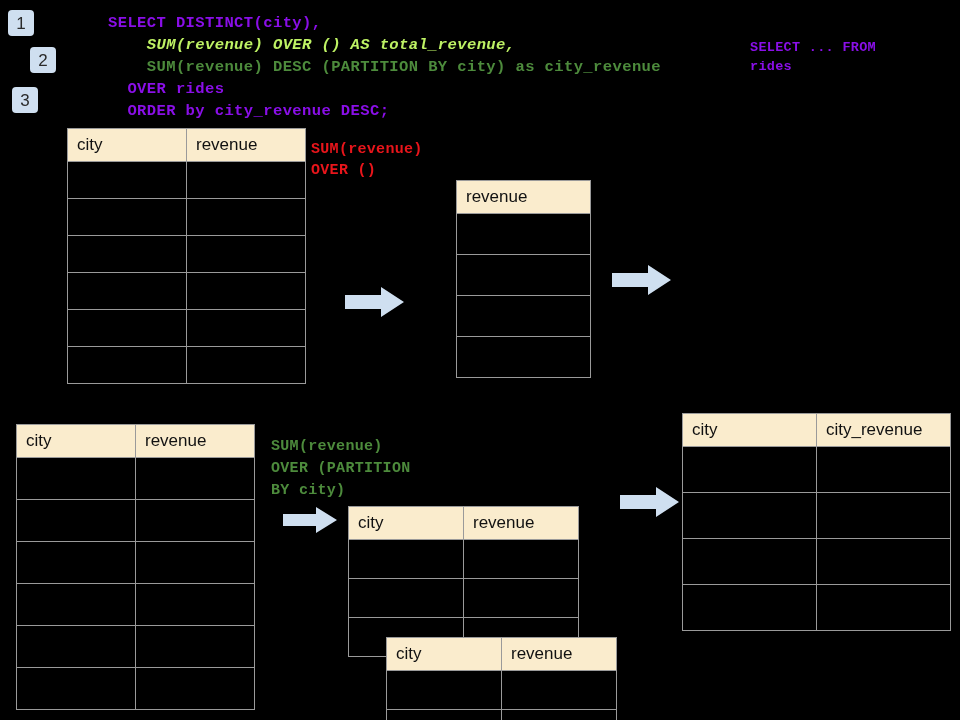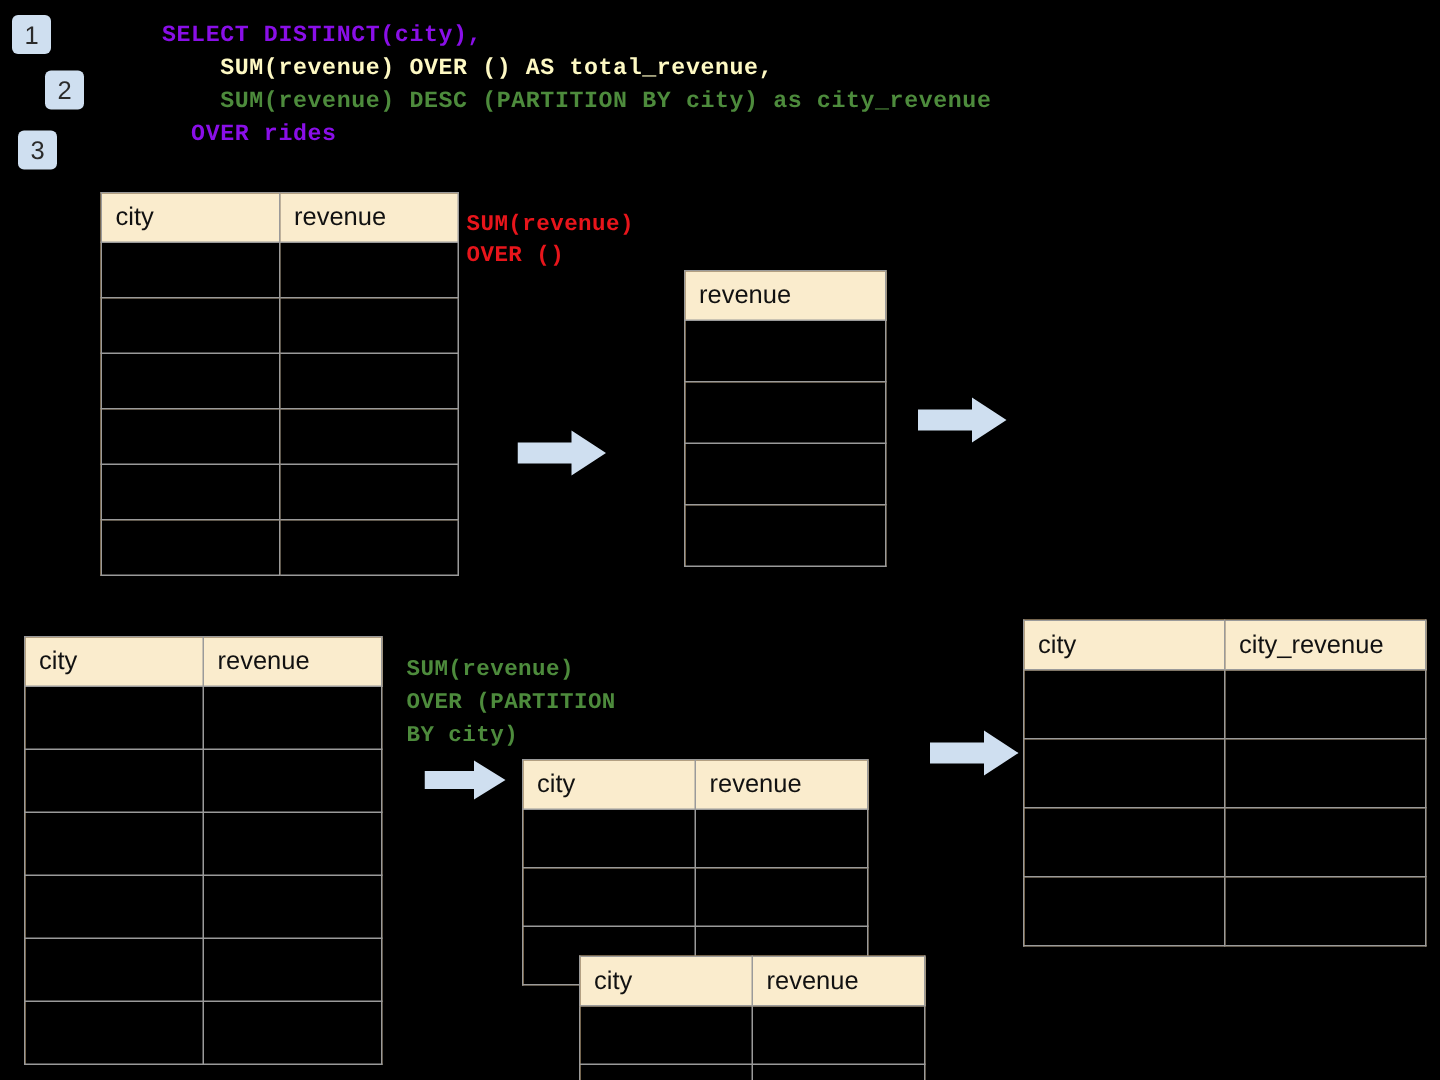--- a/index.html
+++ b/index.html
@@ -37,21 +37,21 @@
     position: absolute;
     font-family: "Liberation Mono", monospace;
     font-size: 15.5px;
     font-weight: bold;
     letter-spacing: 0.4px;
     white-space: pre;
     line-height: 22px;
     margin-left: 24px;
   }
   .sql-purple { color: #8a0fe8; }
-  .sql-red    { color: #fef9c3; }
+  .sql-red    { color: #bef264; font-style: italic; }
   .sql-green  { color: #4d8b3c; }
 
   .note {
     position: absolute;
     font-family: "Liberation Mono", monospace;
     font-size: 13.5px;
     font-weight: bold;
     letter-spacing: 0.3px;
     white-space: pre;
     line-height: 19px;
@@ -97,21 +97,24 @@
 <div id="stage">
 
   <div class="badge" style="left:8px;  top:10px;">1</div>
   <div class="badge" style="left:30px; top:47px;">2</div>
   <div class="badge" style="left:12px; top:87px;">3</div>
 
   <div class="sql sql-purple" style="left:84px; top:12px;">SELECT DISTINCT(city),</div>
   <div class="sql sql-red" style="left:84px; top:34px;">    SUM(revenue) OVER () AS total_revenue,</div>
   <div class="sql sql-green" style="left:84px; top:56px;">    SUM(revenue) DESC (PARTITION BY city) as city_revenue</div>
   <div class="sql sql-purple" style="left:84px; top:78px;">  OVER rides</div>
-
+  <div class="sql sql-purple" style="left:84px; top:100px;">  ORDER by city_revenue DESC;</div>
+
+  <div class="note note-purple" style="left:750px; top:38px;">SELECT ... FROM
+rides</div>
 
   <div class="note note-red" style="left:311px; top:139px; font-size:15px; line-height:21px;">SUM(revenue)
 OVER ()</div>
 
   <div class="note note-green" style="left:271px; top:436px; font-size:15px; line-height:22px;">SUM(revenue)
 OVER (PARTITION
 BY city)</div>
 
   <table class="tbl" style="left:67px; top:128px; width:238px;">
     <colgroup>

